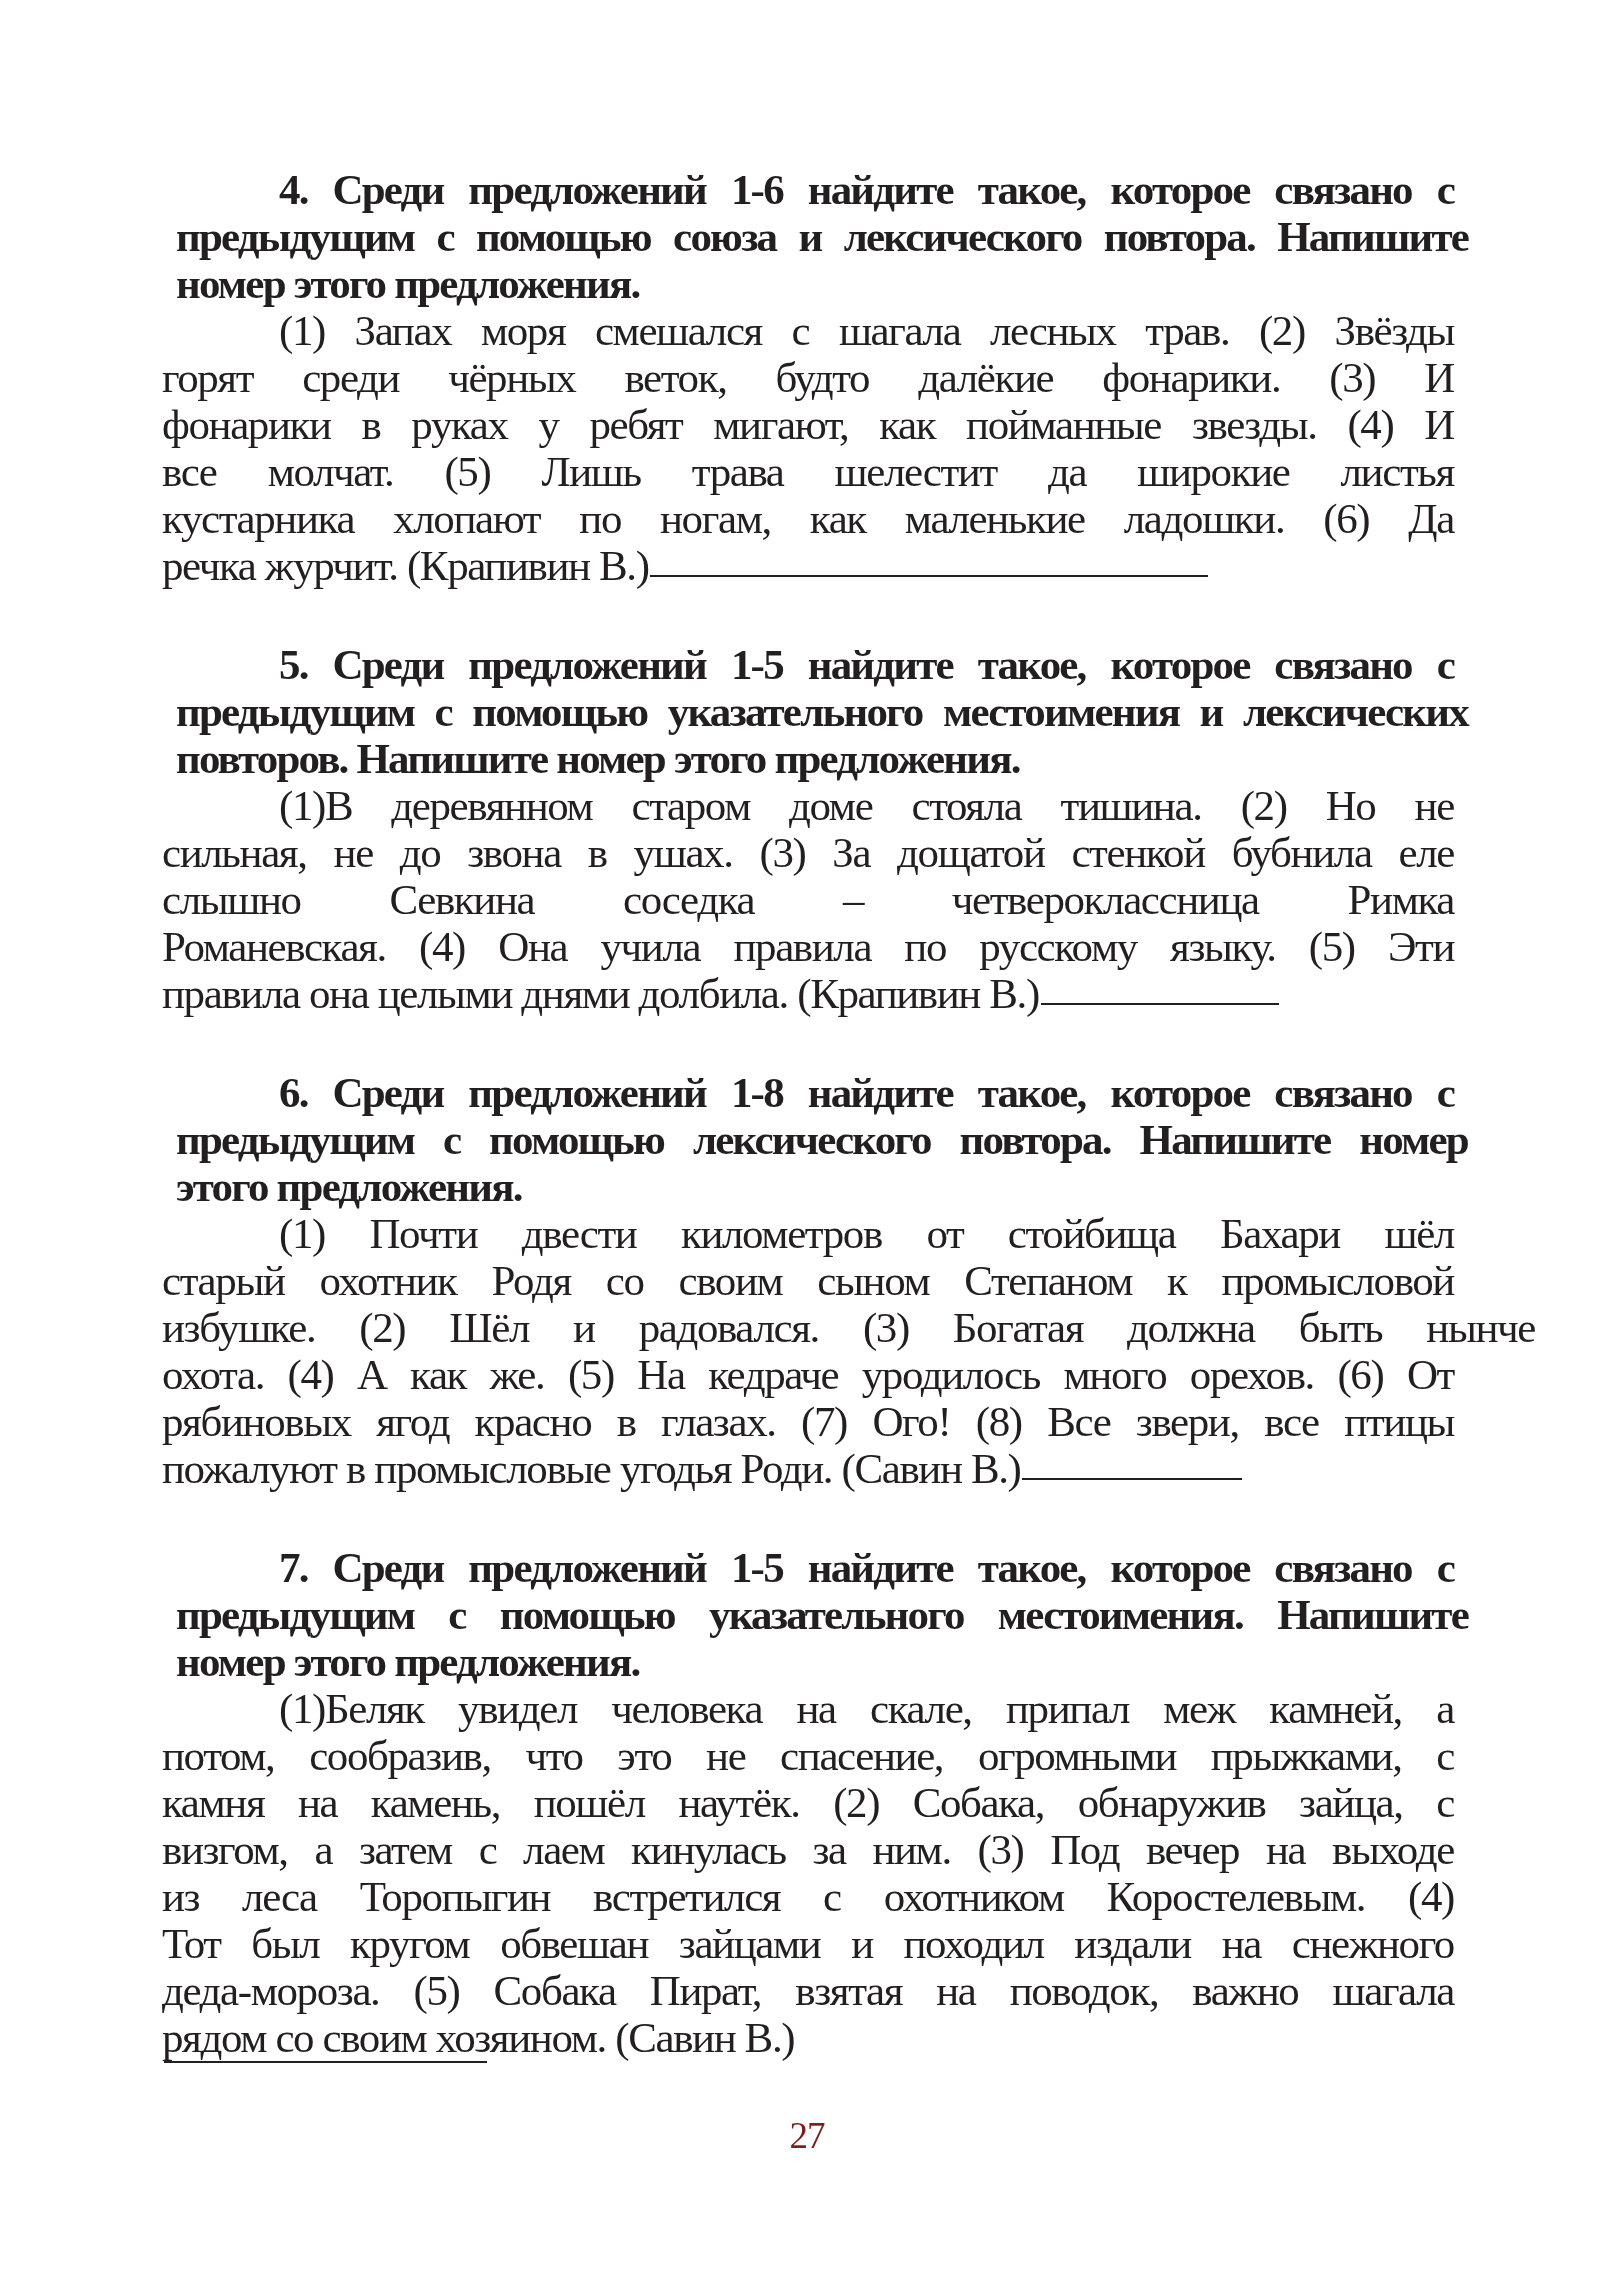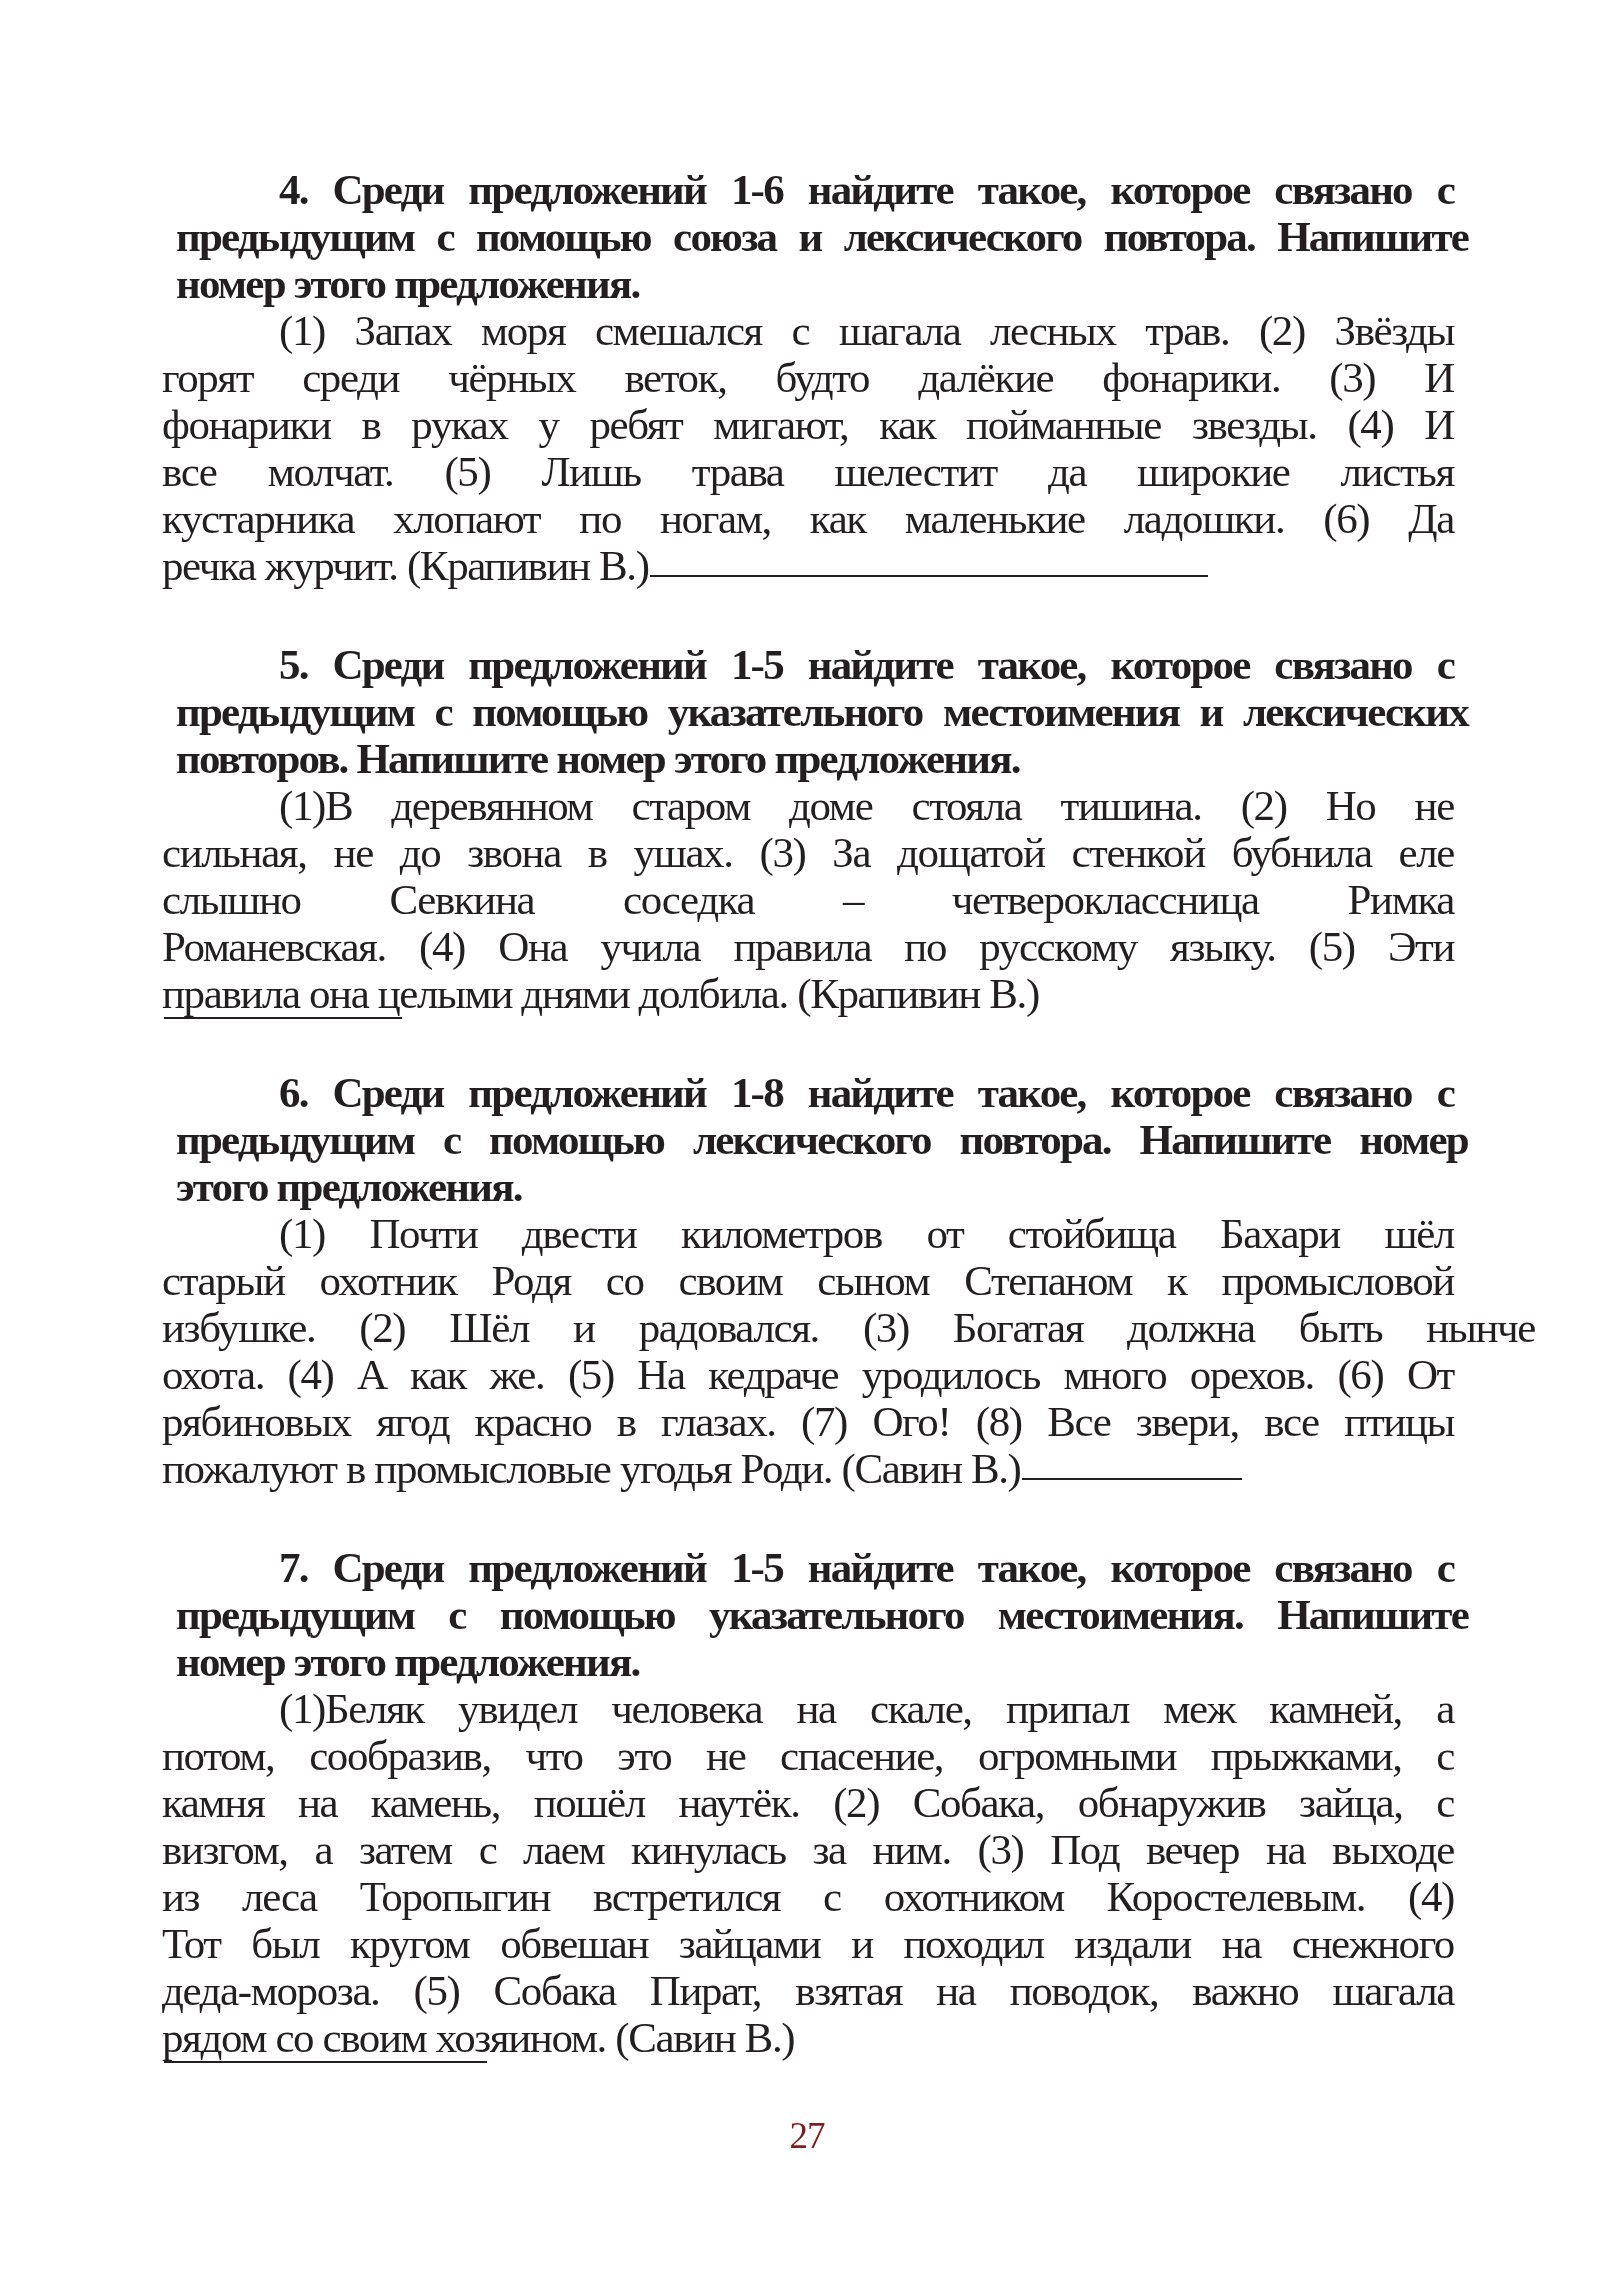--- a/index.html
+++ b/index.html
@@ -187,21 +187,21 @@
           <span class="w">(4)</span>
           <span class="w">Она</span>
           <span class="w">учила</span>
           <span class="w">правила</span>
           <span class="w">по</span>
           <span class="w">русскому</span>
           <span class="w">языку.</span>
           <span class="w">(5)</span>
           <span class="w">Эти</span>
         </div>
-        <div class="line last" style="width: 1292px; transform: scaleX(1); flex-direction: column;">
+        <div class="line last" style="width: 1292px; transform: scaleX(1);">
           <span>правила она целыми днями долбила. (Крапивин В.)</span>
           <span class="blank" style="width: 238px;"></span>
         </div>
       </div>
     </section>
     <section class="task">
       <div>
         <div class="line q indent" style="width: 1175px; transform: scaleX(1); margin-left: 0px;">
           <span class="w">6.</span>
           <span class="w">Среди</span>

